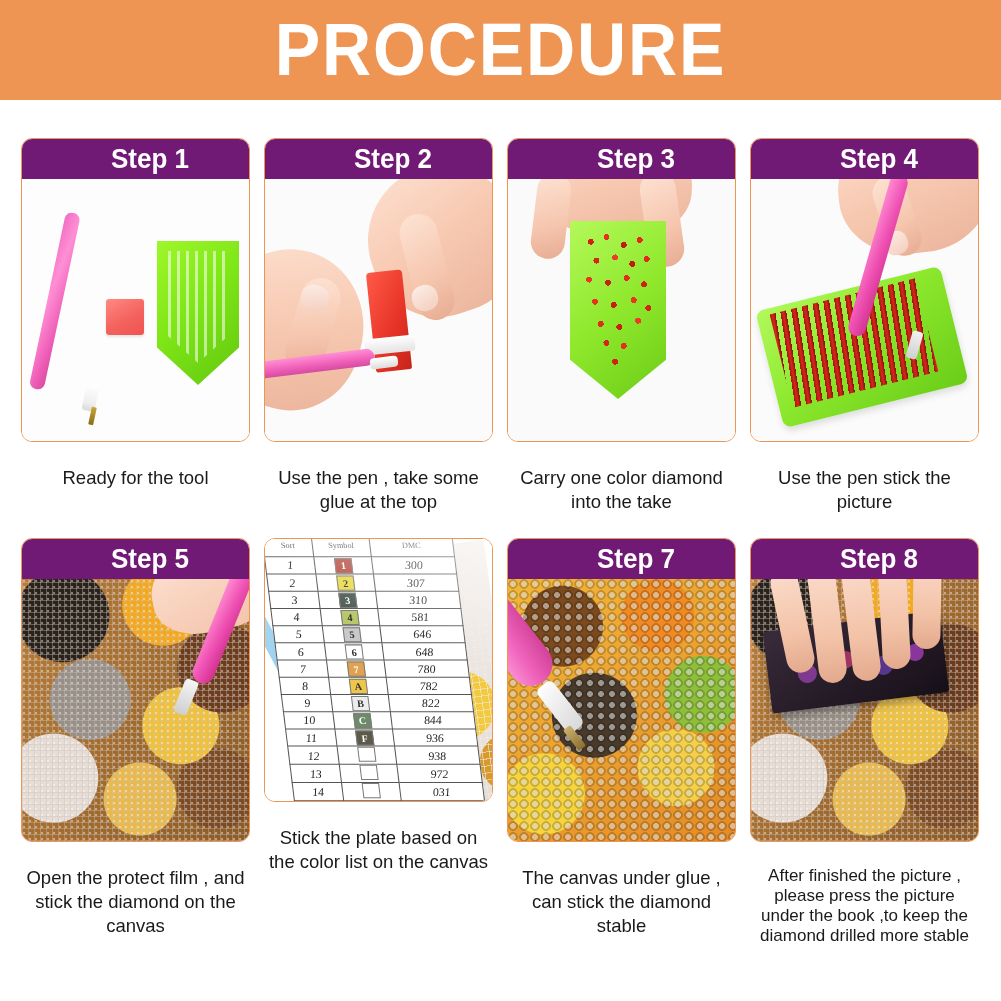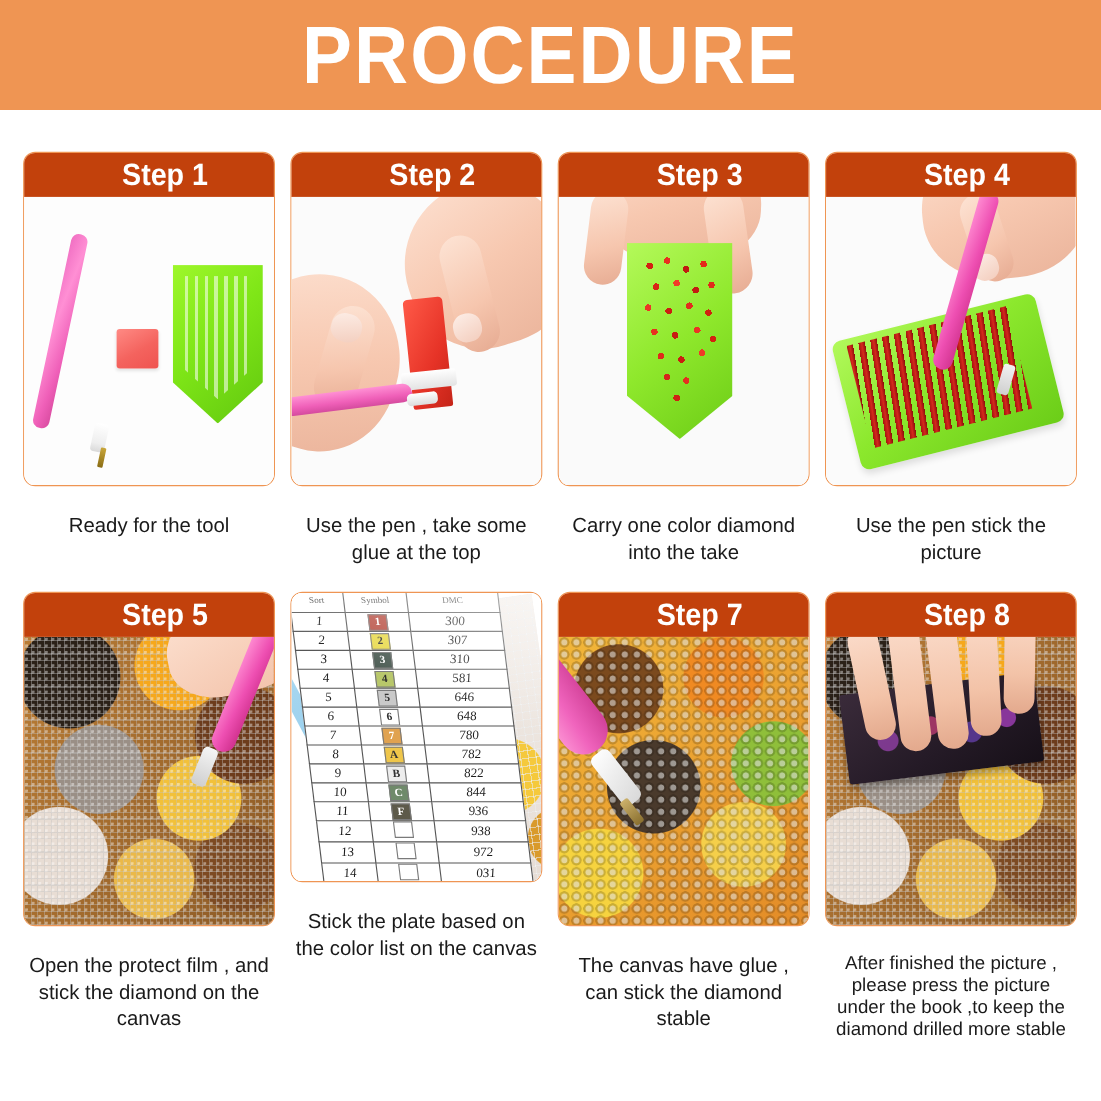--- a/index.html
+++ b/index.html
@@ -63,21 +63,21 @@
   .card {
     width: 229px;
     border: 1px solid #ef9553;
     border-radius: 11px;
     box-sizing: border-box;
     background: #ffffff;
     overflow: hidden;
   }
   .card-header {
     height: 41px;
-    background: #c2410c;
+    background: #701a75;
     display: flex;
     align-items: center;
     justify-content: center;
     border-radius: 10px 10px 0 0;
     margin: -1px -1px 0 -1px;
     padding-left: 30px;
   }
   .card-header-label {
     font-family: "Liberation Sans", sans-serif;
     font-weight: bold;
@@ -738,21 +738,21 @@
           <div class="photo">
             <div class="mosaic round">
               <div class="mosaic-beads"></div>
             </div>
             <div class="s7-pen"></div>
             <div class="s7-pen-tip"></div>
             <div class="s7-nib"></div>
           </div>
         </div>
       </div>
-      <div class="caption">The canvas have glue , can stick the diamond stable</div>
+      <div class="caption">The canvas under glue , can stick the diamond stable</div>
     </div>
 
     <div class="step-cell row2" style="margin-top:24px;">
       <div class="card">
         <div class="card-header">
           <span class="card-header-label">Step 8</span>
         </div>
         <div class="card-body">
           <div class="photo">
             <div class="mosaic">

